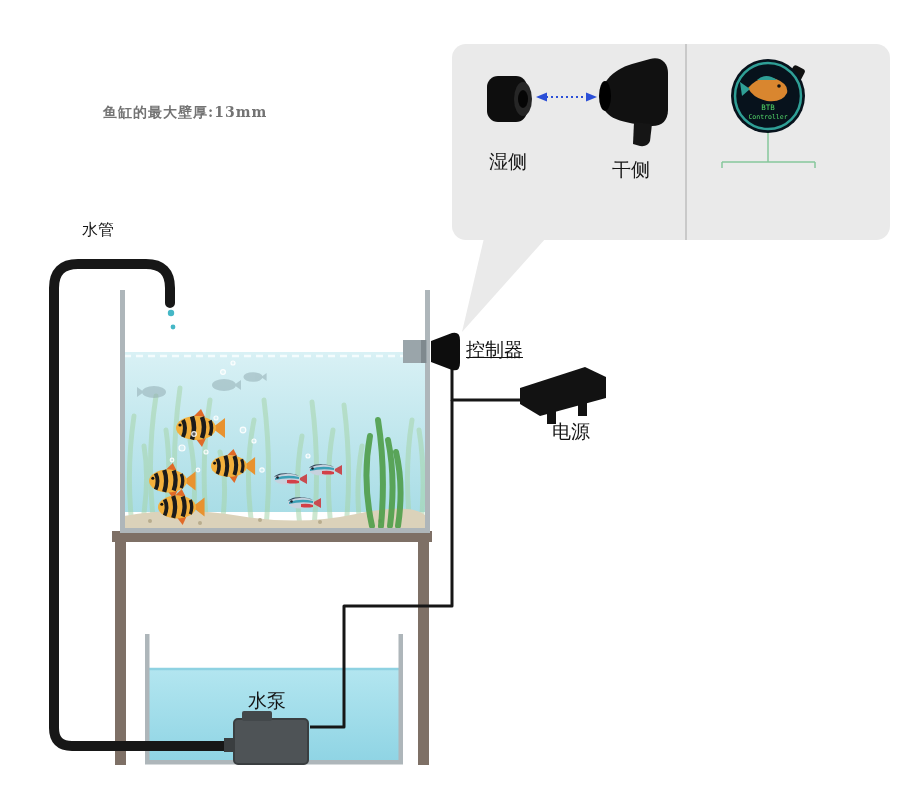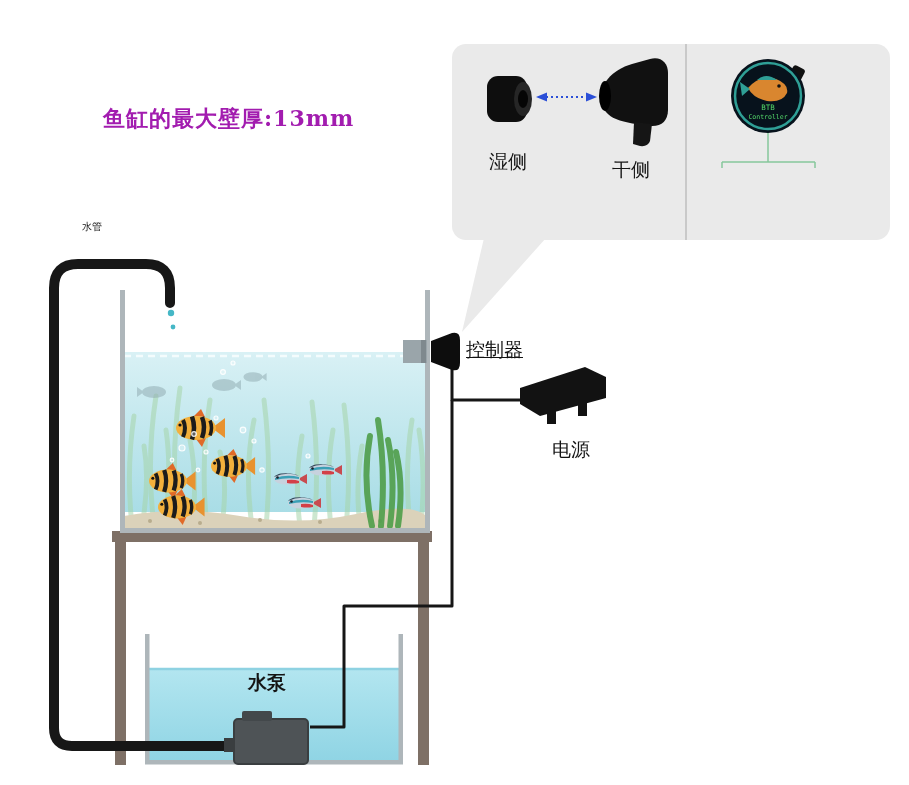--- a/index.html
+++ b/index.html
@@ -6,33 +6,33 @@
   .canvas{
     position:relative;
     width:909px;height:785px;
     background:#ffffff;
     overflow:hidden;
     font-family:"Liberation Sans", sans-serif;
   }
   .canvas svg{position:absolute;left:0;top:0;}
   .lbl{
     position:absolute;
-    font-size:10px;
+    font-size:16px;
     color:#141414;
     white-space:nowrap;
     line-height:1.1;
   }
   .lbl.small{font-size:19px;}
   .title{
     position:absolute;
     left:103px;top:104px;
     font-family:"DejaVu Serif", serif;
     font-weight:700;
-    font-size:22px;
-    color:#a21caf;
+    font-size:14px;
+    color:#737373;
     letter-spacing:1px;
     white-space:nowrap;
   }
 </style>
 </head>
 <body>
 
 <div class="canvas">
 
 <svg width="909" height="785" viewBox="0 0 909 785">
@@ -230,16 +230,16 @@
     <rect x="547" y="408" width="9" height="16"></rect>
     <rect x="578" y="400" width="9" height="16"></rect>
   </g>
 </svg>
 
 <div class="title">鱼缸的最大壁厚:13mm</div>
 <div class="lbl" style="left:82px;top:221px;">水管</div>
 <div class="lbl small" style="left:489px;top:152px;">湿侧</div>
 <div class="lbl small" style="left:612px;top:160px;">干侧</div>
 <div class="lbl small" style="left:466px;top:340px;text-decoration:underline;">控制器</div>
-<div class="lbl small" style="left:552px;top:440px;">电源</div>
-<div class="lbl small" style="left:248px;top:673px;font-weight:bold;">水泵</div>
+<div class="lbl small" style="left:552px;top:422px;">电源</div>
+<div class="lbl small" style="left:248px;top:691px;">水泵</div>
 
 </div>
 
 </body></html>

